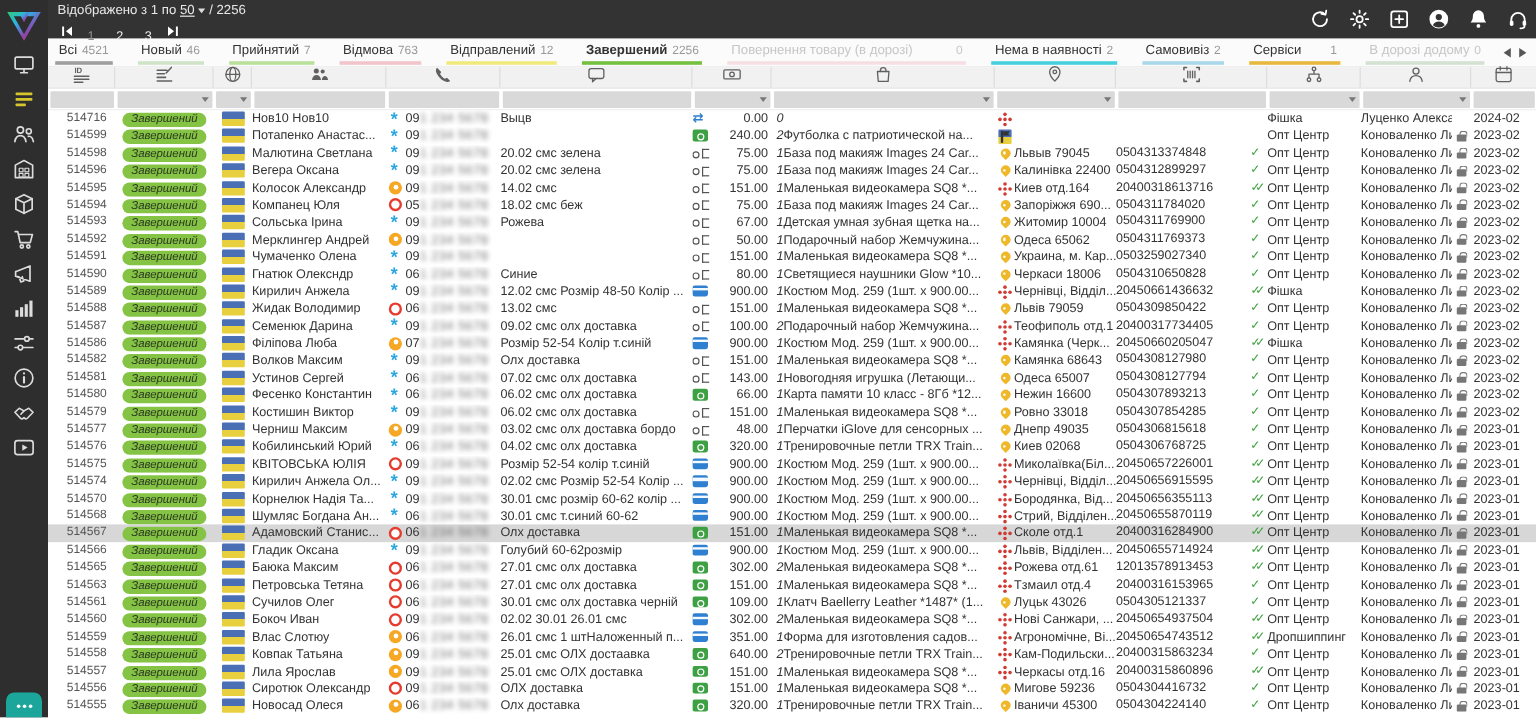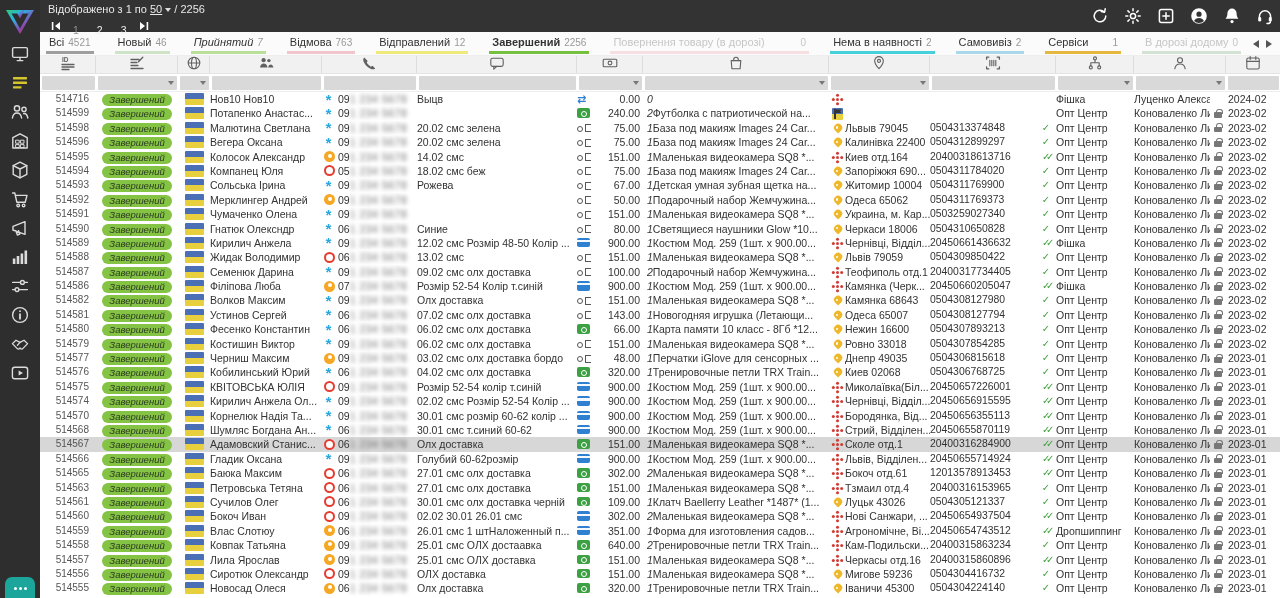--- a/index.html
+++ b/index.html
@@ -278,21 +278,21 @@
     <div id="tabbar">
       <div id="tabs">
           <div class="tab " style="border-bottom-color: rgb(158, 158, 158);">
             <span class="tlbl">Всі</span>
             <span class="cnt">4521</span>
           </div>
           <div class="tab " style="border-bottom-color: rgb(207, 227, 200); text-align: right;">
             <span class="tlbl">Новый</span>
             <span class="cnt">46</span>
           </div>
-          <div class="tab " style="border-bottom-color: rgb(184, 224, 154); font-style: italic;">
+          <div class="tab " style="border-bottom-color: rgb(184, 224, 154);">
             <span class="tlbl">Прийнятий</span>
             <span class="cnt">7</span>
           </div>
           <div class="tab " style="border-bottom-color: rgb(242, 196, 204);">
             <span class="tlbl">Відмова</span>
             <span class="cnt">763</span>
           </div>
           <div class="tab " style="border-bottom-color: rgb(240, 234, 125);">
             <span class="tlbl">Відправлений</span>
             <span class="cnt">12</span>
@@ -970,21 +970,21 @@
           <span class="c id">514565</span>
           <span class="c st"><i class="badge">Завершений</i></span>
           <span class="c fl"><i class="flag"></i></span>
           <span class="c nm">Баюка Максим</span>
           <span class="c ph"><i class="op v"></i>06<span class="blur">1 234 5678</span></span>
           <span class="c cm">27.01 смс олх доставка</span>
           <span class="c py"><i class="pay cash"></i></span>
           <span class="c pr">302.00</span>
           <span class="c pd"><i class="qty">2</i>Маленькая видеокамера SQ8 *...</span>
           <span class="c dl"><i class="dlv np"></i></span>
-          <span class="c lc">Бокоч отд.61</span>
+          <span class="c lc">Рожева отд.61</span>
           <span class="c tn">12013578913453</span>
           <span class="c ck dbl">✓✓</span>
           <span class="c chn">Опт Центр</span>
           <span class="c mg">Коноваленко Ли...</span>
           <span class="c lk"><i class="lock"></i></span>
           <span class="c dt">2023-01</span>
         </div>
         <div class="row">
           <span class="c id">514563</span>
           <span class="c st"><i class="badge">Завершений</i></span>

